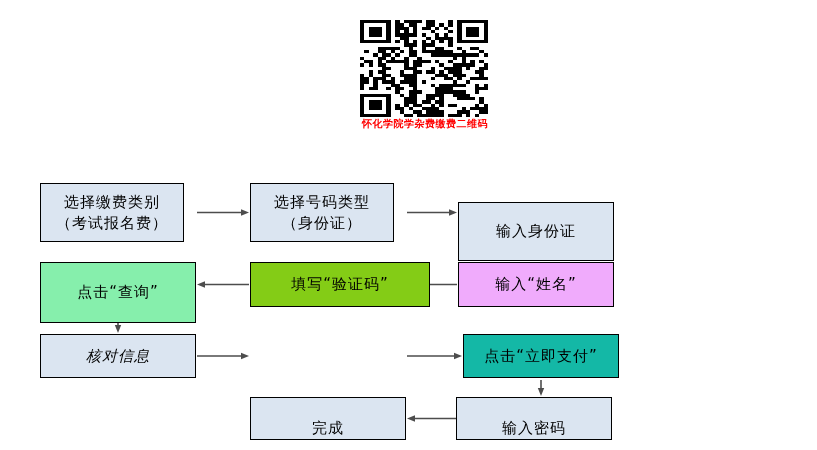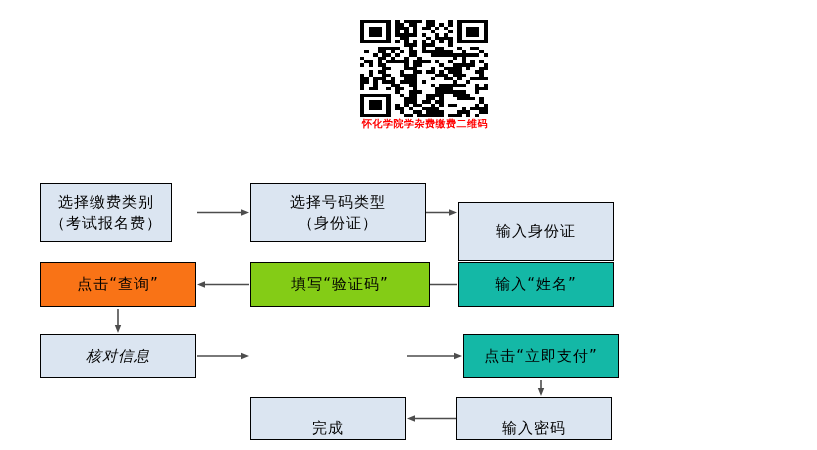--- a/index.html
+++ b/index.html
@@ -473,38 +473,38 @@
         <polygon points="118,333 114.8,325 121.2,325" fill="#4d4d4d"></polygon>
         <line x1="197" y1="356" x2="241" y2="356" stroke="#4d4d4d" stroke-width="1.6"></line>
         <polygon points="249,356 241,359.2 241,352.8" fill="#4d4d4d"></polygon>
         <line x1="407" y1="356" x2="454" y2="356" stroke="#4d4d4d" stroke-width="1.6"></line>
         <polygon points="462,356 454,359.2 454,352.8" fill="#4d4d4d"></polygon>
         <line x1="541" y1="380" x2="541" y2="388" stroke="#4d4d4d" stroke-width="1.6"></line>
         <polygon points="541,396 537.8,388 544.2,388" fill="#4d4d4d"></polygon>
         <line x1="462" y1="418.5" x2="415" y2="418.5" stroke="#4d4d4d" stroke-width="1.6"></line>
         <polygon points="407,418.5 415,415.3 415,421.7" fill="#4d4d4d"></polygon>
       </svg>
-  <div class="flow-node" style="left: 40px; top: 183px; width: 132px; height: 59px; background: rgb(219, 229, 241); border-color: rgb(0, 0, 0);">
+  <div class="flow-node" style="left: 40px; top: 183px; width: 144px; height: 59px; background: rgb(219, 229, 241); border-color: rgb(0, 0, 0);">
         <span>选择缴费类别</span>
         <span>（考试报名费）</span>
       </div>
-      <div class="flow-node" style="left: 250px; top: 183px; width: 176px; height: 59px; background: rgb(219, 229, 241); border-color: rgb(0, 0, 0);">
+      <div class="flow-node" style="left: 250px; top: 183px; width: 144px; height: 59px; background: rgb(219, 229, 241); border-color: rgb(0, 0, 0);">
         <span>选择号码类型</span>
         <span>（身份证）</span>
       </div>
       <div class="flow-node" style="left: 458px; top: 183px; width: 156px; height: 59px; background: rgb(219, 229, 241); border-color: rgb(0, 0, 0); margin-top: 19px;">
         <span>输入身份证</span>
       </div>
-      <div class="flow-node" style="left: 40px; top: 262px; width: 156px; height: 45px; background: #f97316; border-color: rgb(0, 0, 0); align-items: center;">
+      <div class="flow-node" style="left: 40px; top: 262px; width: 156px; height: 61px; background: #86efac; border-color: rgb(0, 0, 0); align-items: center;">
         <span>点击“查询”</span>
       </div>
       <div class="flow-node" style="left: 250px; top: 262px; width: 180px; height: 45px; background: #84cc16; border-color: rgb(0, 0, 0);">
         <span>填写“验证码”</span>
       </div>
-      <div class="flow-node" style="left: 458px; top: 262px; width: 156px; height: 45px; background: #14b8a6; border-color: rgb(0, 0, 0);">
+      <div class="flow-node" style="left: 458px; top: 262px; width: 156px; height: 45px; background: #f0abfc; border-color: rgb(0, 0, 0);">
         <span>输入“姓名”</span>
       </div>
       <div class="flow-node" style="left: 40px; top: 334px; width: 156px; height: 44px; background: rgb(219, 229, 241); border-color: rgb(0, 0, 0); font-style: italic;">
         <span>核对信息</span>
       </div>
       <div class="flow-node" style="left: 463px; top: 334px; width: 156px; height: 44px; background: #14b8a6; border-color: rgb(0, 0, 0);">
         <span>点击“立即支付”</span>
       </div>
       <div class="flow-node" style="left: 250px; top: 397px; width: 156px; height: 43px; background: rgb(219, 229, 241); border-color: rgb(0, 0, 0); justify-content: flex-end;">
         <span>完成</span>

